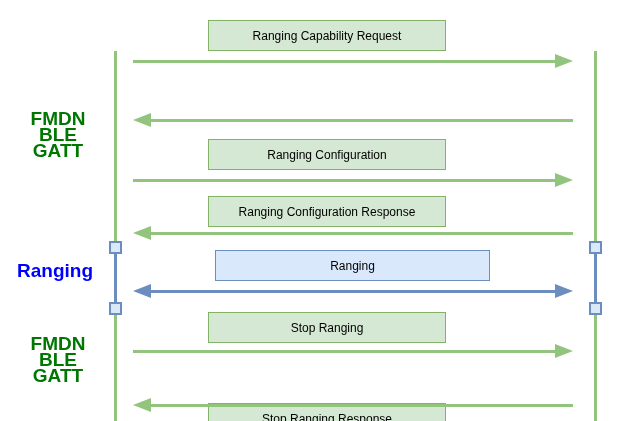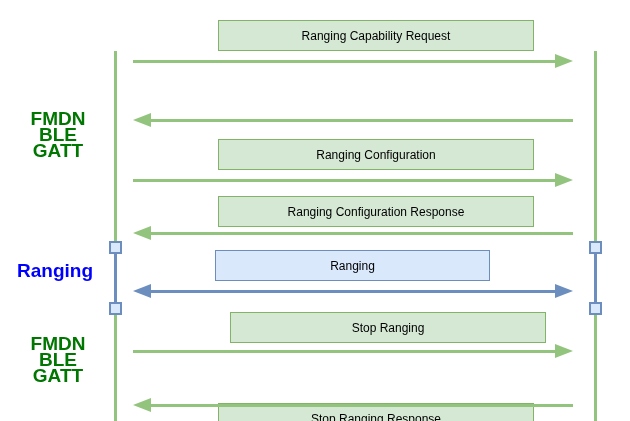--- a/index.html
+++ b/index.html
@@ -18,28 +18,28 @@
   .lifeline-blue.left{left:114px;}
   .lifeline-blue.right{left:594px;}
   .endpoint{position:absolute;width:9px;height:9px;background:#dae8fc;border:2px solid #6c8ebf;}
   .ep-l{left:109px;}
   .ep-r{left:589px;}
   .ep-top{top:241px;}
   .ep-bot{top:302px;}
 
   
   .msgbox{
-    position:absolute;left:218px;width:316px;height:31px;box-sizing:border-box;
+    position:absolute;left:208px;width:238px;height:31px;box-sizing:border-box;
     background:#d5e8d4;border:1.5px solid #82b366;
     display:flex;align-items:center;justify-content:center;
     font-size:12px;color:#000000;text-align:center;
   }
   .msgbox.blue{background:#dae8fc;border-color:#6c8ebf;left:215px;width:275px;}
   .b1{top:20px;} .b2{top:81px;} .b3{top:139px;} .b4{top:196px;}
-  .b5{top:250px;} .b6{top:312px;margin-left:12px;} .b7{top:367px;margin-top:36px;}
+  .b5{top:250px;} .b6{top:312px;} .b7{top:367px;margin-top:36px;}
 
   
   .arrow{position:absolute;left:133px;width:440px;height:14px;}
   .a1{top:54px;} .a2{top:113px;} .a3{top:173px;} .a4{top:226px;}
   .a5{top:284px;} .a6{top:344px;} .a7{top:398px;}
   .arrow .line{position:absolute;top:5.5px;height:3px;background:#93c47d;left:0;right:0;}
   .arrow.blue .line{background:#6c8ebf;}
   .head{position:absolute;width:0;height:0;top:0;}
   .head-right{right:0;border-top:7px solid transparent;border-bottom:7px solid transparent;border-left:18px solid #93c47d;}
   .head-left{left:0;border-top:7px solid transparent;border-bottom:7px solid transparent;border-right:18px solid #93c47d;}

